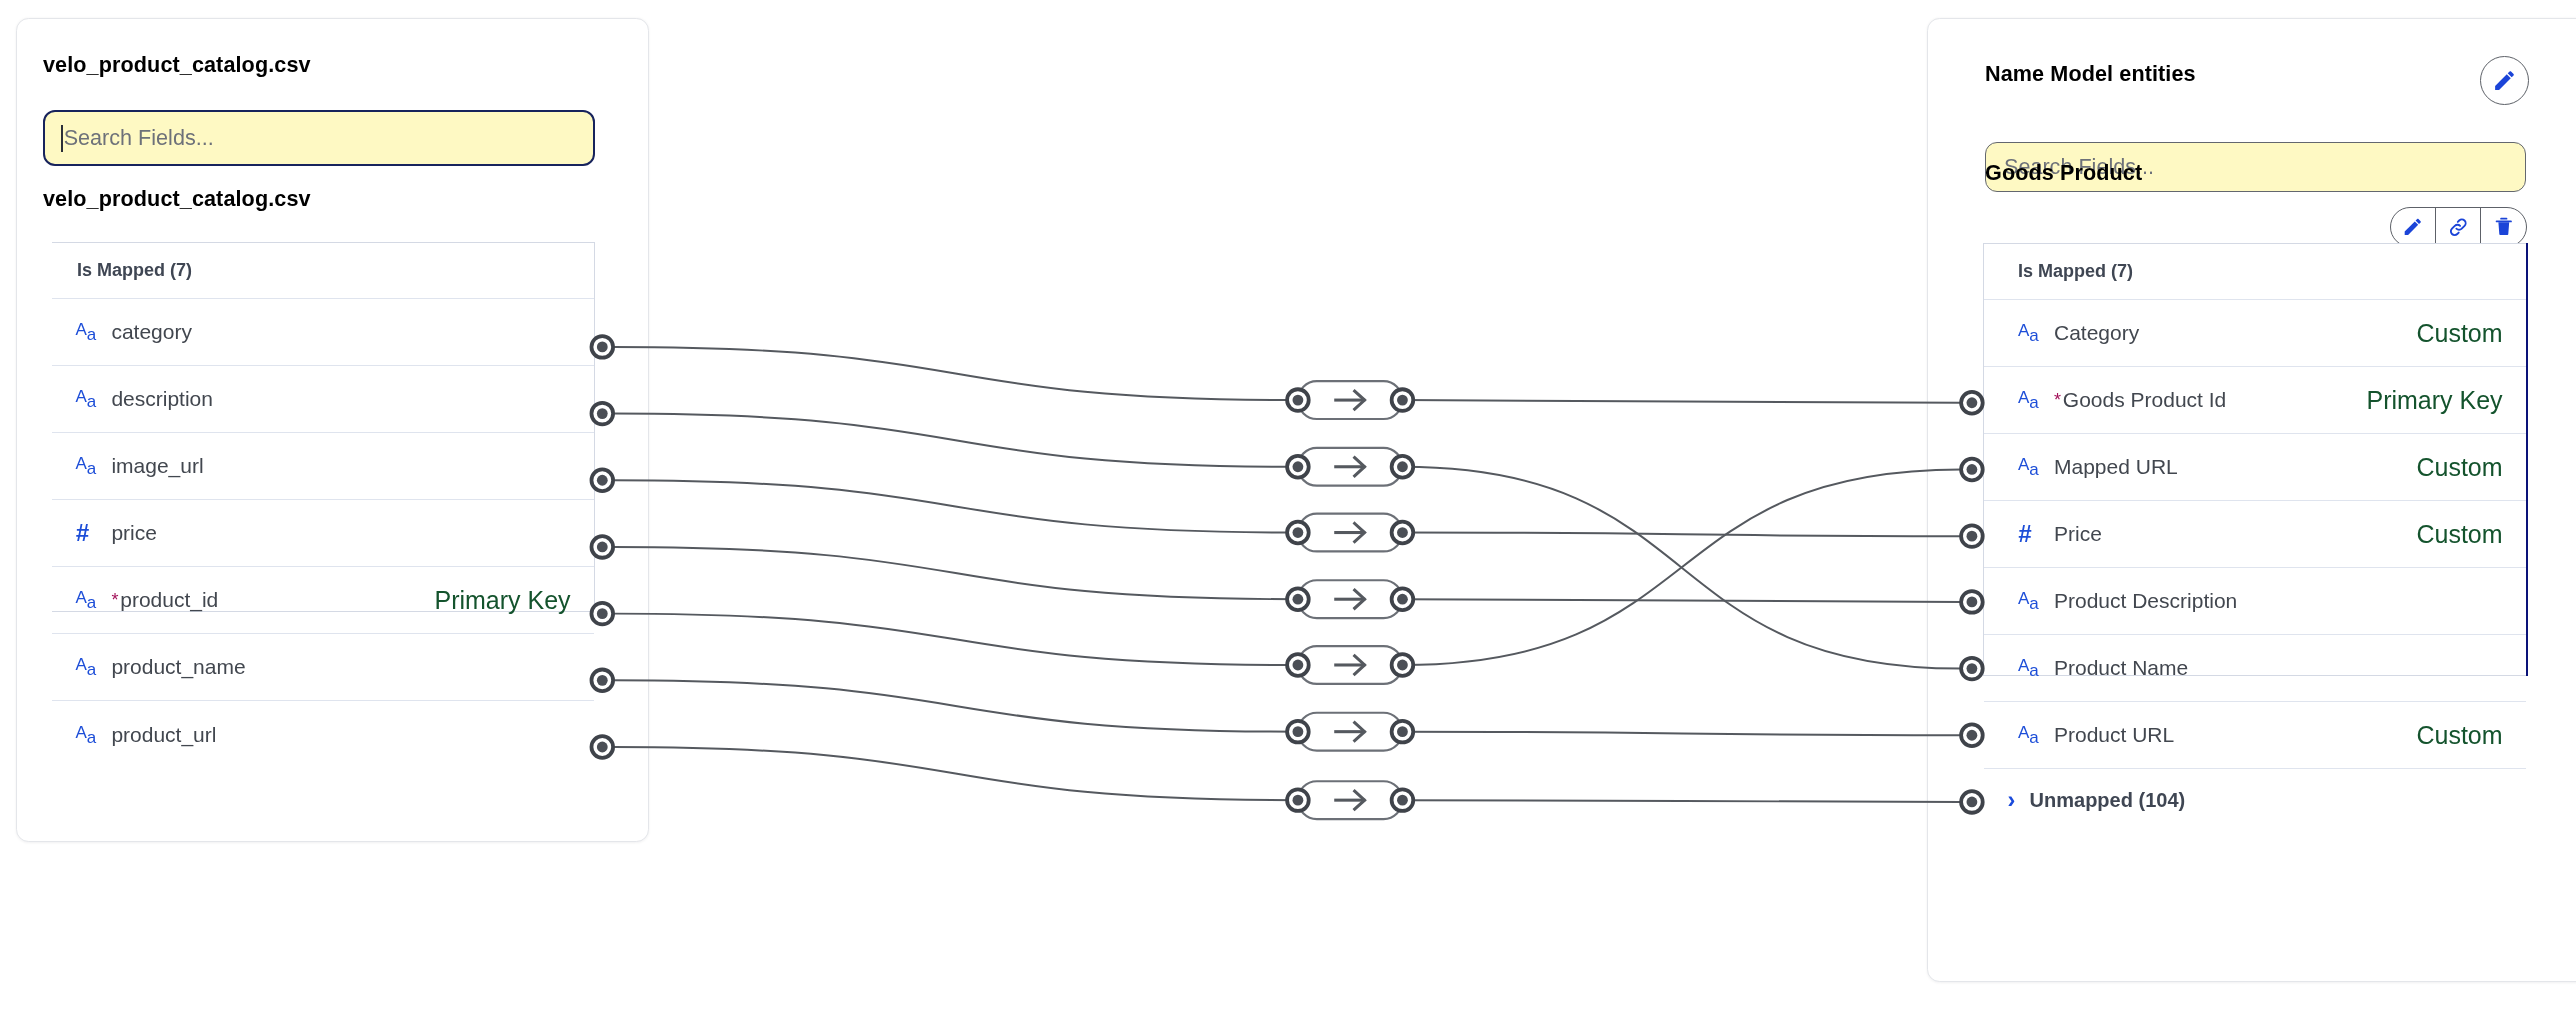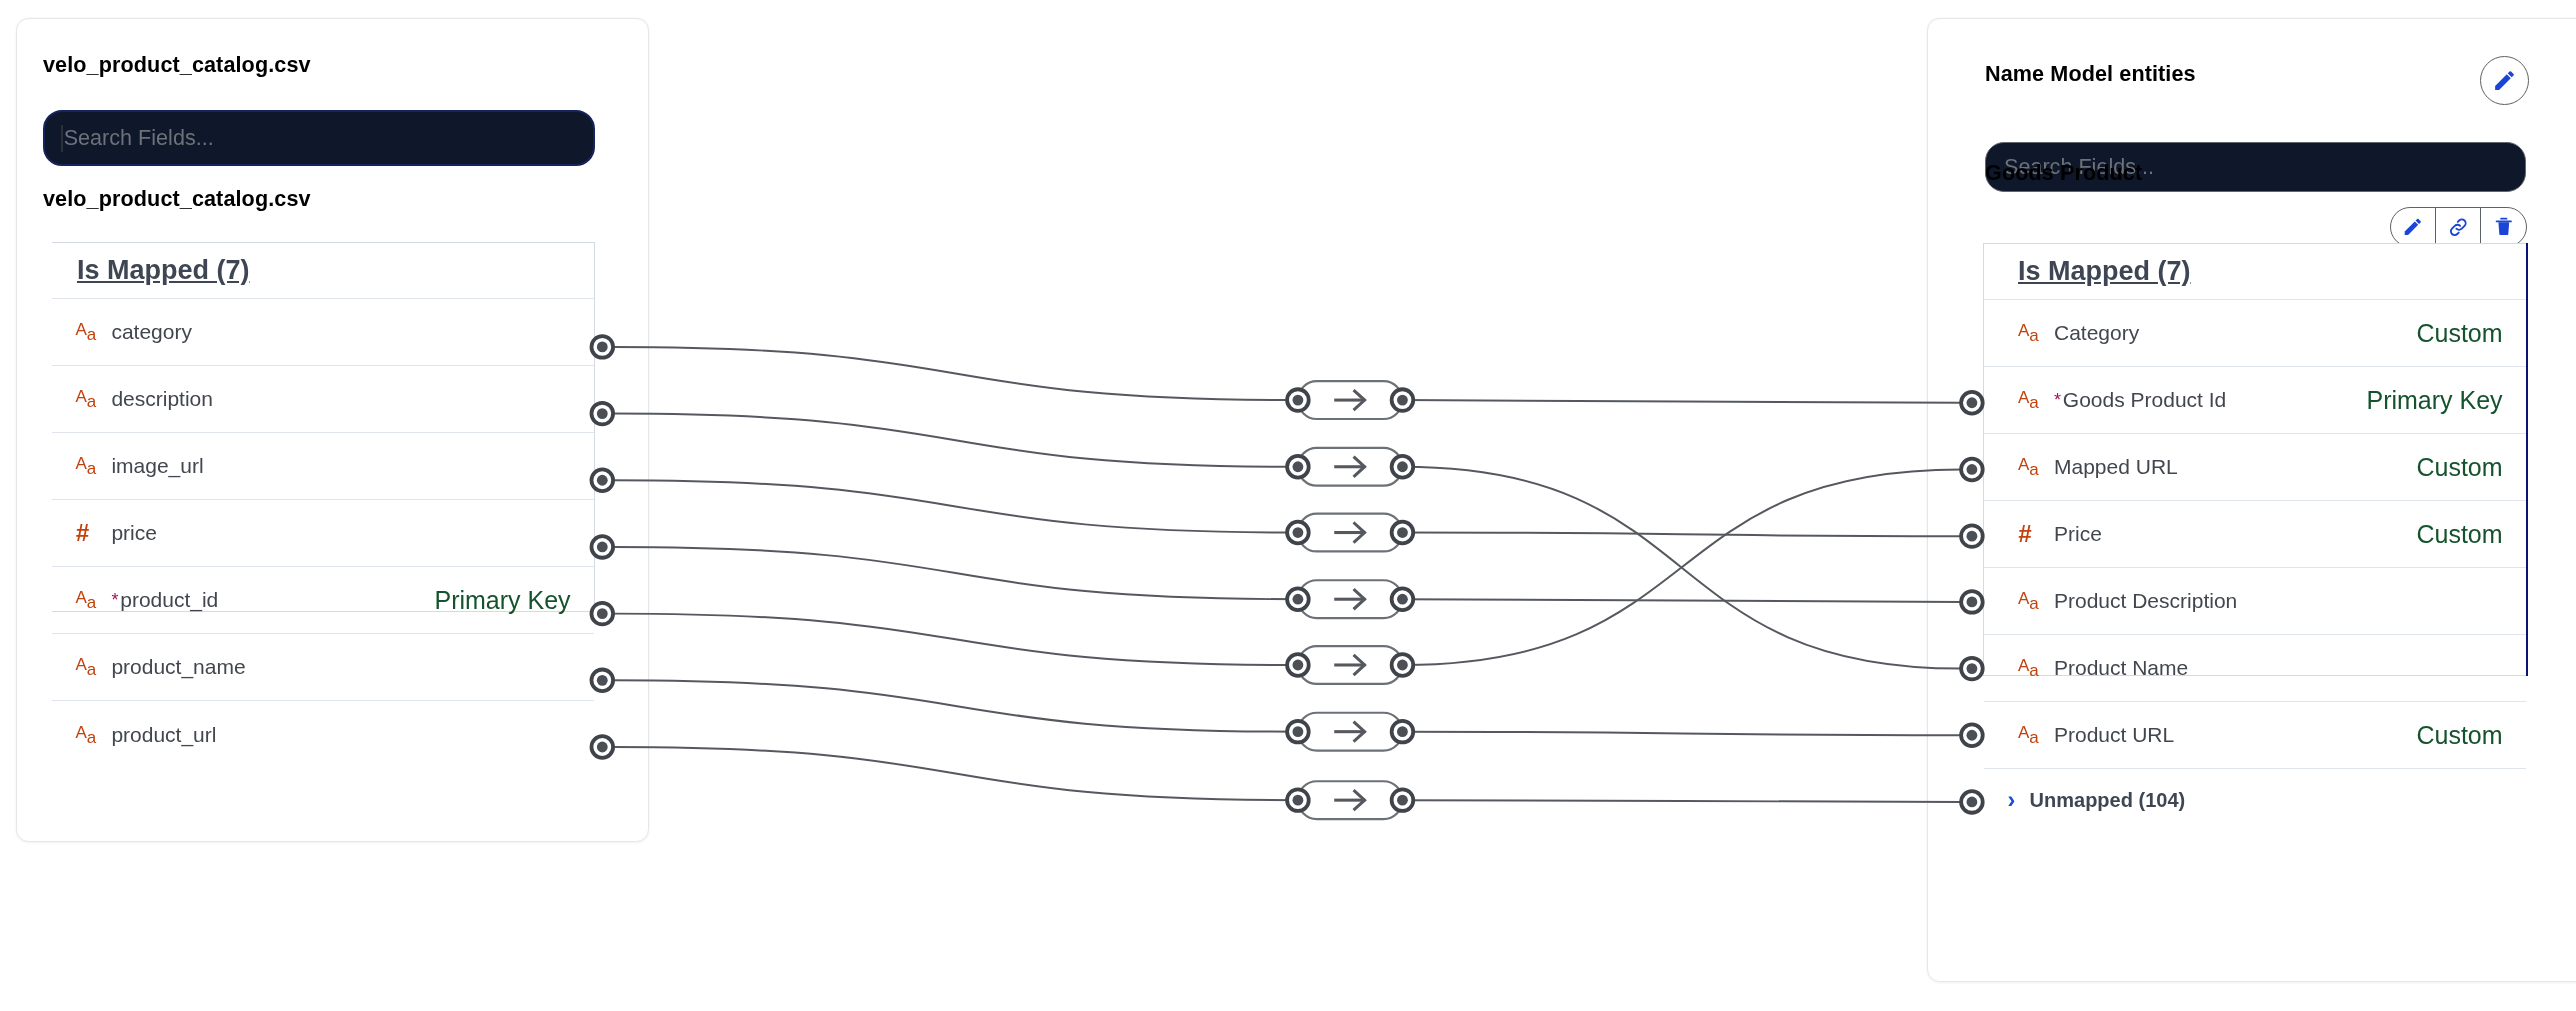--- a/index.html
+++ b/index.html
@@ -42,22 +42,22 @@
   #source-file-title { position: absolute; left: 43px; top: 52px; }
   #source-list-title { position: absolute; left: 43px; top: 186px; }
   #target-panel-title { position: absolute; left: 1985px; top: 61px; }
   #target-entity-title { position: absolute; left: 1985px; top: 160px; }
 
   
   .search-box {
     position: absolute;
     display: flex;
     align-items: center;
-    background: #0f172a;
-    border-radius: 19px;
+    background: #fef9c3;
+    border-radius: 12px;
     font-size: 21.6px;
     color: #5f6672;
   }
   #source-search {
     left: 43px; top: 110px; width: 552px; height: 56px;
     border: 2.7px solid #17235c;
     padding-left: 16px;
   }
   #source-search .caret {
     display: inline-block;
@@ -113,40 +113,40 @@
   #target-list { left: 1983px; top: 243px; width: 543px; height: 433px; border-right: none; }
   #target-accent {
     position: absolute; left: 2520px; top: 243px;
     width: 8px; height: 433px; background: #0a1278;
   }
 
   .group-head {
     height: 56px;
     display: flex; align-items: center;
     border-bottom: 1.8px solid #dfe4ee;
-    font-size: 27px; font-weight: bold; color: #3f4653; text-decoration: underline;
+    font-size: 18px; font-weight: bold; color: #3f4653;
   }
   #source-list .group-head { padding-left: 25px; }
   #target-list .group-head { padding-left: 34px; }
 
   .frow {
     height: 67px;
     display: flex; align-items: center;
     border-bottom: 1.8px solid #dfe4ee;
     position: relative;
     font-size: 21px; color: #42474f;
   }
   .frow:last-child { border-bottom: none; }
   #source-list .frow { padding-left: 23.4px; padding-right: 23.4px; }
   #target-list .frow { padding-left: 34px; padding-right: 23.4px; }
 
   .tico {
     width: 36px;
     flex: 0 0 36px;
-    color: #c2410c;
+    color: #1d4ed8;
     font-size: 17px;
     line-height: 1;
     white-space: nowrap;
   }
   .tico .sub { font-size: 17px; vertical-align: -4.5px; }
   .tico.num { font-size: 24px; font-weight: bold; font-style: italic; }
 
   .fname { white-space: nowrap; }
   .req { color: #a3125a; font-size: 18px; margin-right: 1.8px; }
   .fmeta {

